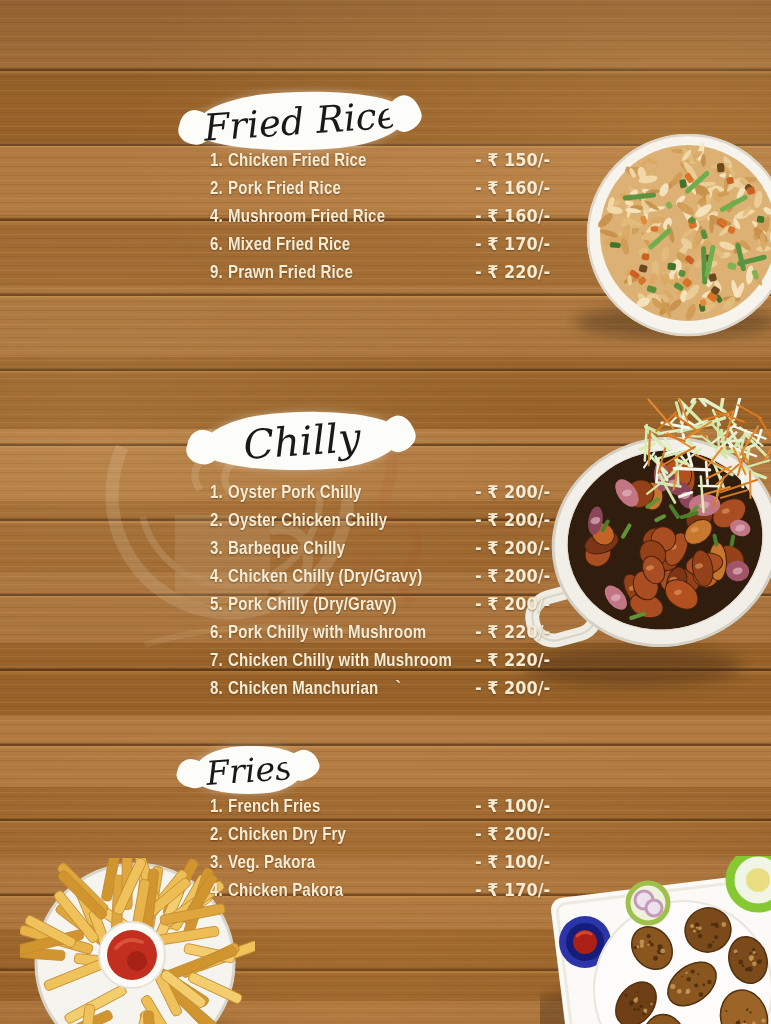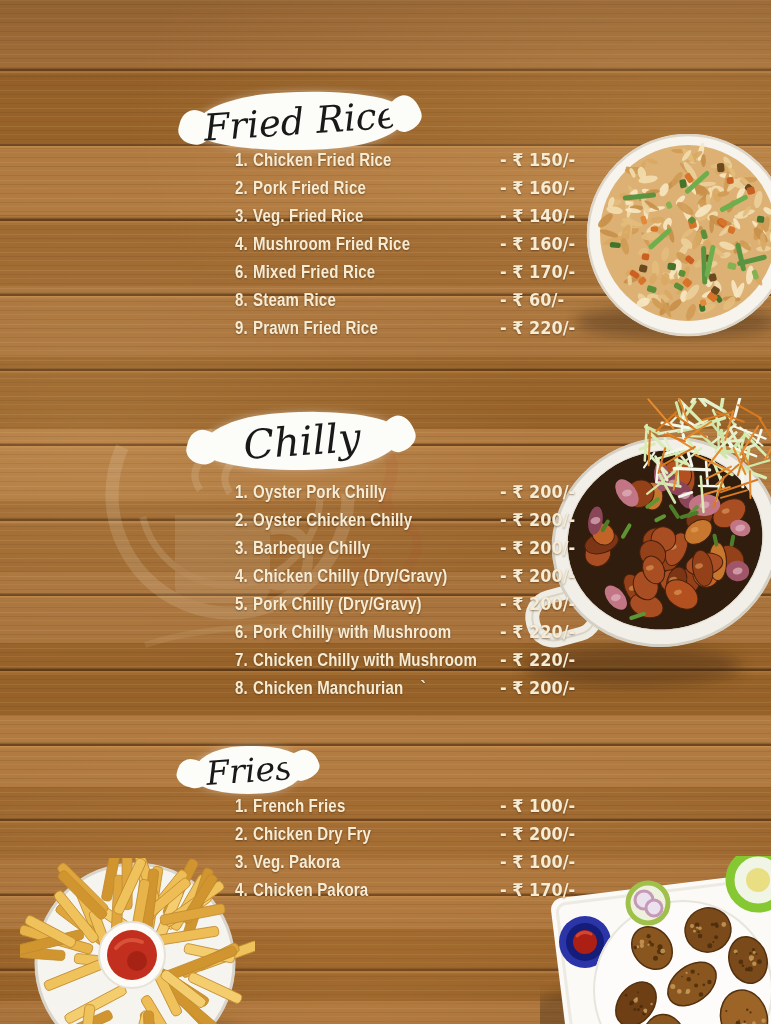--- a/index.html
+++ b/index.html
@@ -59,21 +59,21 @@
   }
   .section-0 .script-title{font-size:37px;}
   .section-1 .script-title{font-size:40px;}
   .section-2 .script-title{font-size:33px;}
 
   .items{position:absolute;left:25px;right:0;}
   .section-0 .items{top:58px;}
   .section-1 .items{top:70px;}
   .section-2 .items{top:54px;}
 
-  .menu-item{position:relative;height:28px;line-height:28px;margin-left:25px;}
+  .menu-item{position:relative;height:28px;line-height:28px;}
   .item-label{
     display:inline-block;transform:scaleX(.86);transform-origin:0 50%;
     white-space:pre;font-weight:bold;font-size:17.5px;color:#f6ecd4;
     text-shadow:0 1px 2px rgba(54,27,5,.45);letter-spacing:.2px;
   }
   .item-num{margin-right:6px;}
   .item-price{
     position:absolute;left:265px;top:0;width:120px;
     font-family:"DejaVu Sans","Liberation Sans",sans-serif;
     font-weight:bold;font-size:17.5px;color:#f6ecd4;white-space:pre;
@@ -769,34 +769,26 @@
 
       <div class="menu-item">
           <span class="item-label"><span class="item-num">1.</span><span class="item-name">Chicken Fried Rice</span></span>
           <span class="item-price">- ₹ 150/-</span>
         </div>
           <div class="menu-item">
           <span class="item-label"><span class="item-num">2.</span><span class="item-name">Pork Fried Rice</span></span>
           <span class="item-price">- ₹ 160/-</span>
         </div>
           <div class="menu-item">
-          <span class="item-label"><span class="item-num">3.</span><span class="item-name">Veg. Fried Rice</span></span>
-          <span class="item-price">- ₹ 140/-</span>
-        </div>
-          <div class="menu-item">
           <span class="item-label"><span class="item-num">4.</span><span class="item-name">Mushroom Fried Rice</span></span>
           <span class="item-price">- ₹ 160/-</span>
         </div>
           <div class="menu-item">
           <span class="item-label"><span class="item-num">6.</span><span class="item-name">Mixed Fried Rice</span></span>
           <span class="item-price">- ₹ 170/-</span>
-        </div>
-          <div class="menu-item">
-          <span class="item-label"><span class="item-num">8.</span><span class="item-name">Steam Rice</span></span>
-          <span class="item-price">- ₹ 60/-</span>
         </div>
           <div class="menu-item">
           <span class="item-label"><span class="item-num">9.</span><span class="item-name">Prawn Fried Rice</span></span>
           <span class="item-price">- ₹ 220/-</span>
         </div>
         </div>
     </div>
       <div class="menu-section section-1">
       <div class="brush">
         <span class="script-title">Chilly</span>

